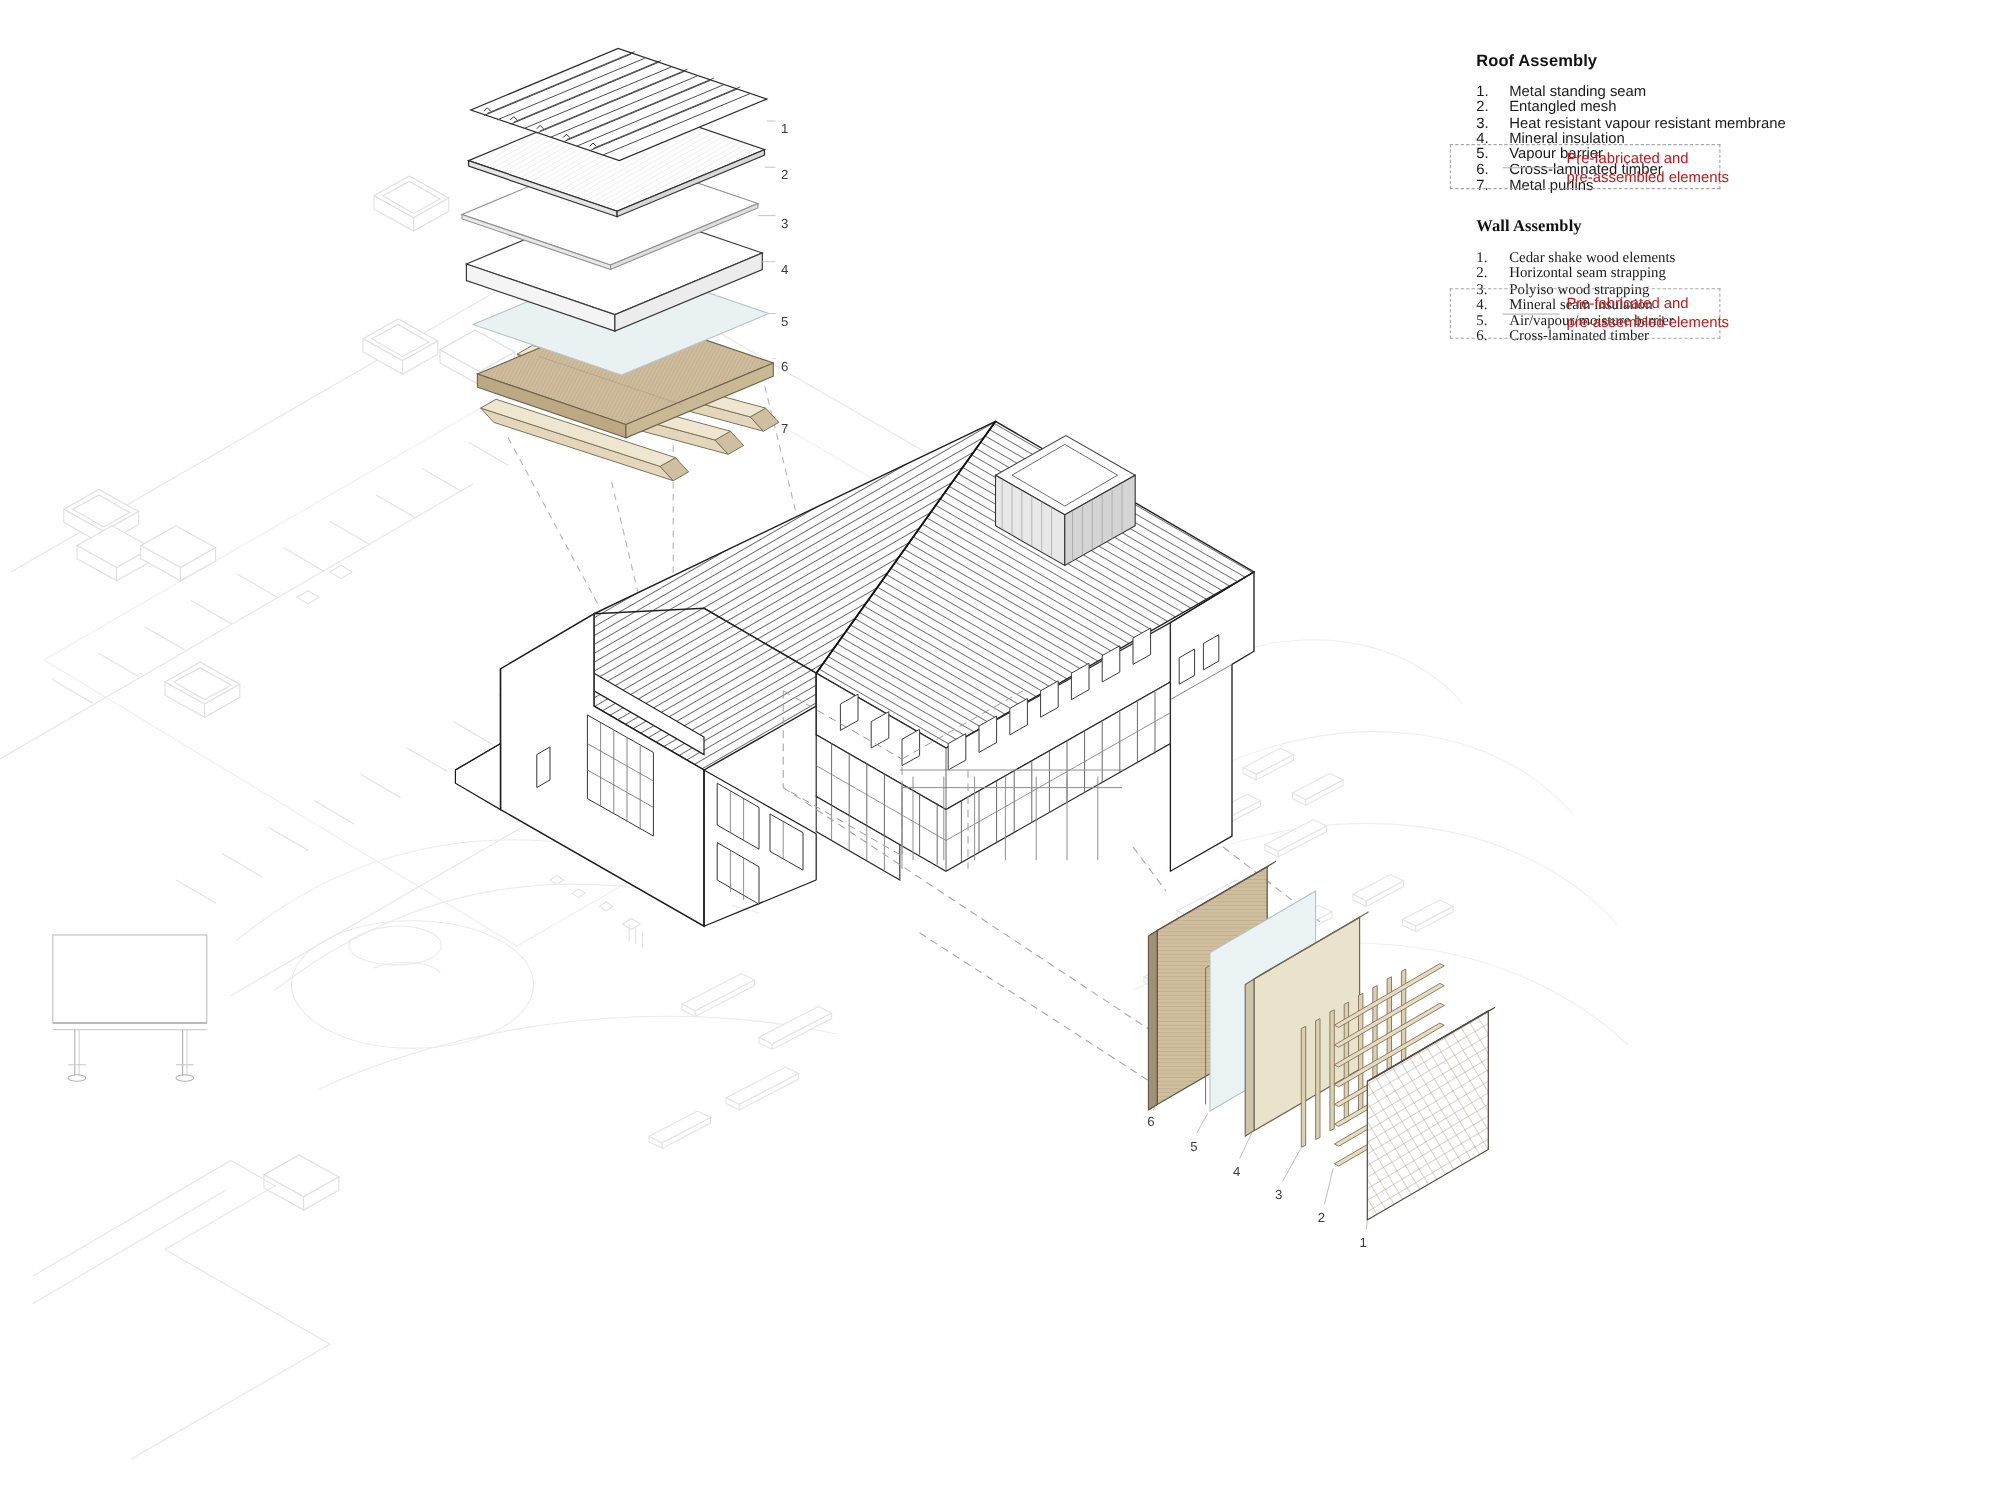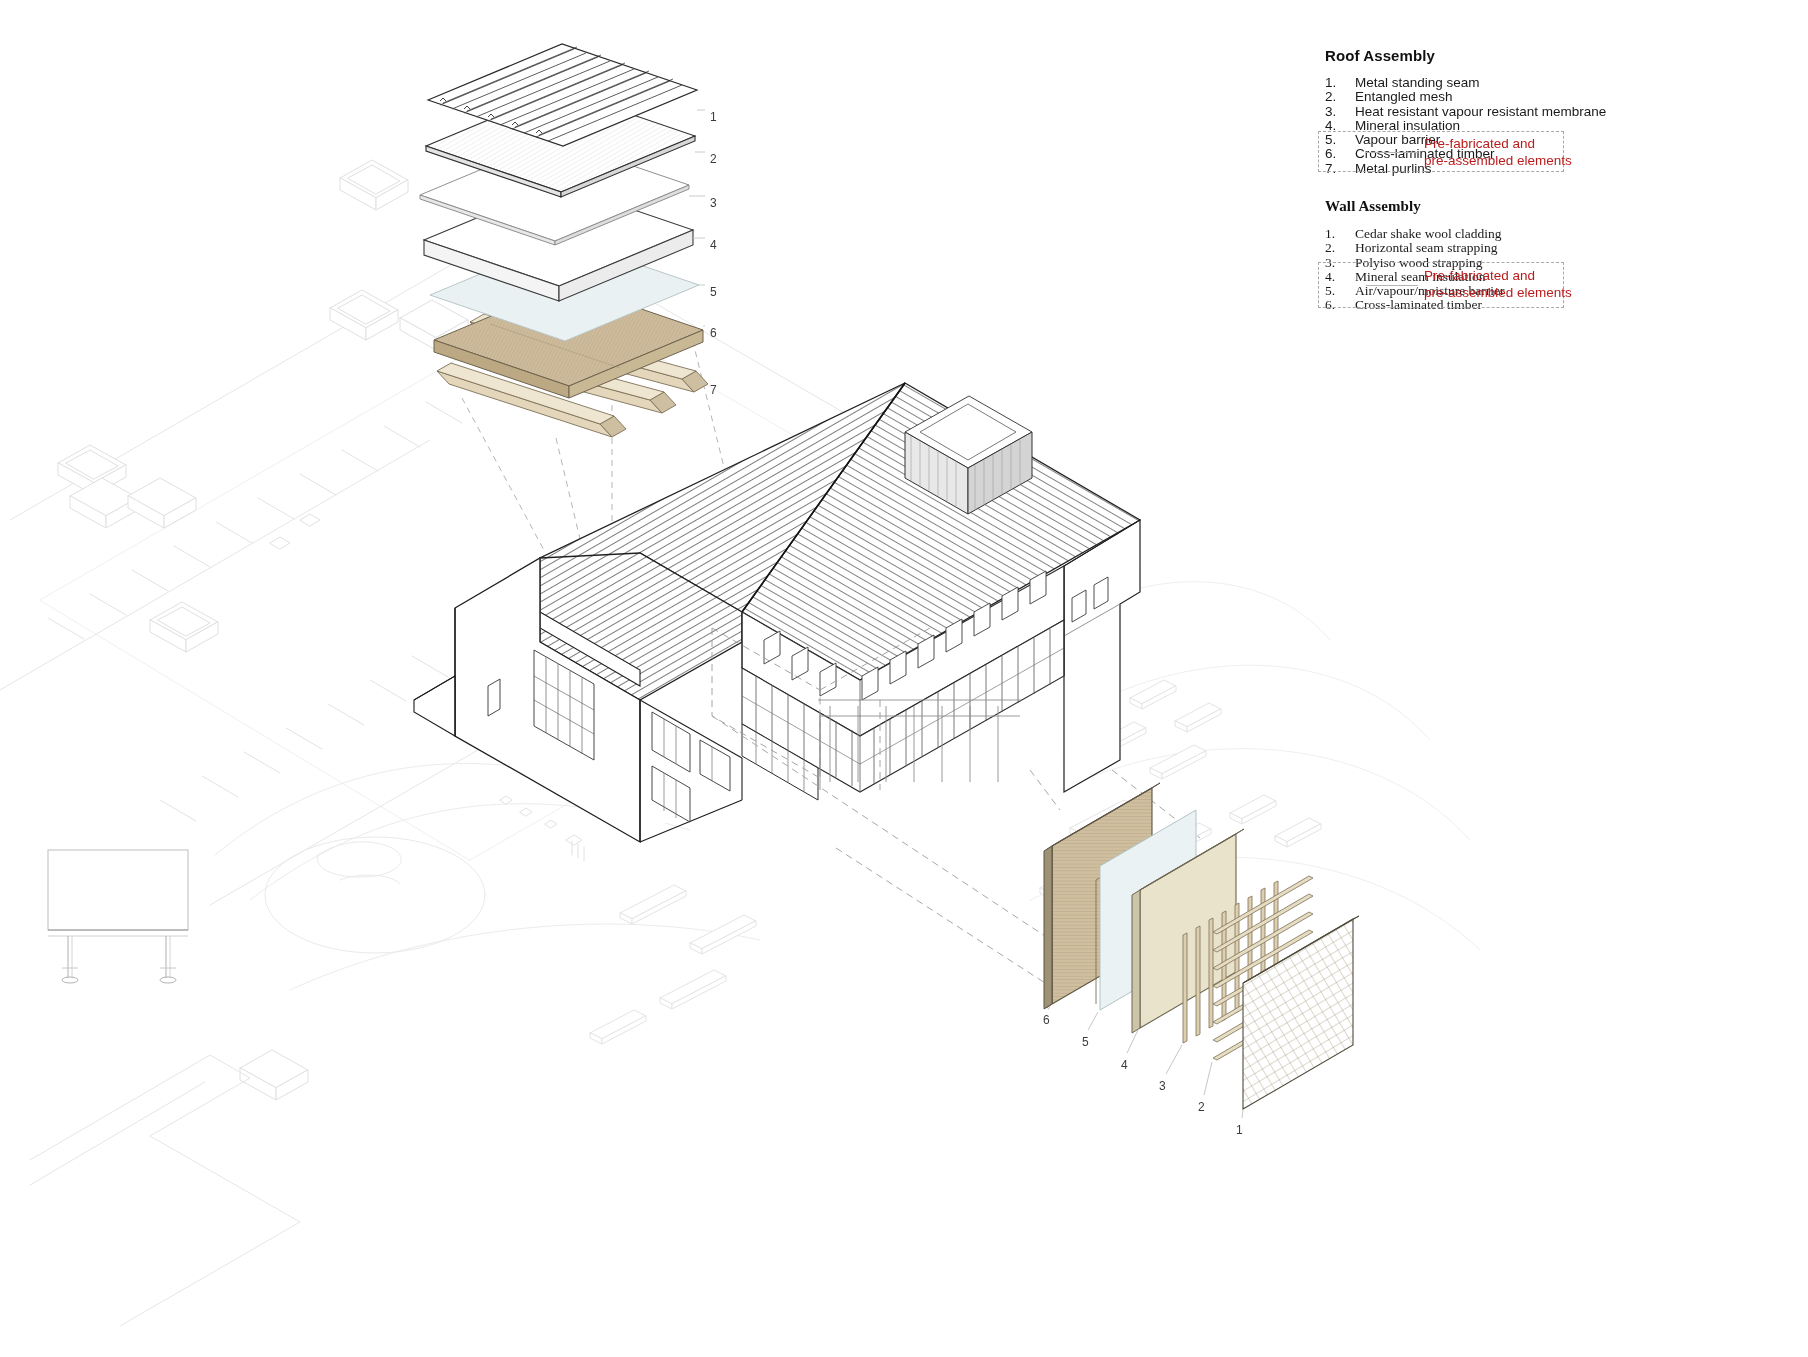--- a/index.html
+++ b/index.html
@@ -20,20 +20,21 @@
     position: absolute;
     left: 0; top: 0;
     width: 1808px;
     height: 1357px;
   }
 
   
   .legend-block {
     position: absolute;
     font-family: "Liberation Sans", sans-serif;
+    margin-left: 17px;
   }
   #roof-legend  { left: 1325px; top: 47px;  }
   #wall-legend  { left: 1325px; top: 198px; font-family: Liberation Serif, serif; }
 
   .legend-title {
     font-size: 15px;
     font-weight: bold;
     color: #111;
     letter-spacing: 0.1px;
     margin: 0 0 12px 0;
@@ -724,21 +725,21 @@
 <div class="prefab-label" id="roof-prefab-label">
   <div>Pre-fabricated and</div>
   <div>pre-assembled elements</div>
 </div>
 
 <div class="legend-block" id="wall-legend">
   <div class="legend-title">Wall Assembly</div>
   <ul class="legend-list">
     <li class="legend-row">
       <span class="legend-num">1.</span>
-      <span class="legend-text">Cedar shake wool cladding</span>
+      <span class="legend-text">Cedar shake wood elements</span>
     </li>
     <li class="legend-row">
       <span class="legend-num">2.</span>
       <span class="legend-text">Horizontal seam strapping</span>
     </li>
     <li class="legend-row">
       <span class="legend-num">3.</span>
       <span class="legend-text">Polyiso wood strapping</span>
     </li>
     <li class="legend-row">

